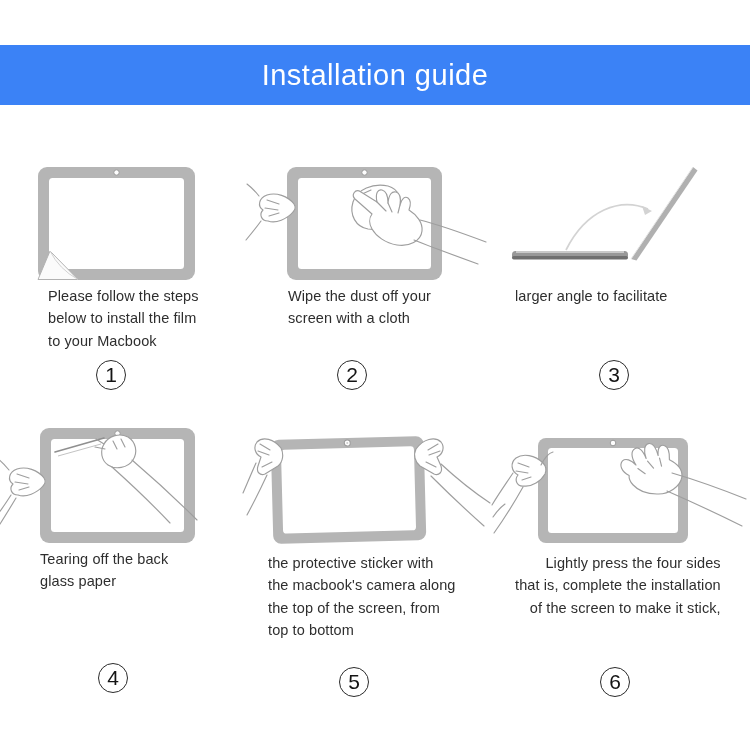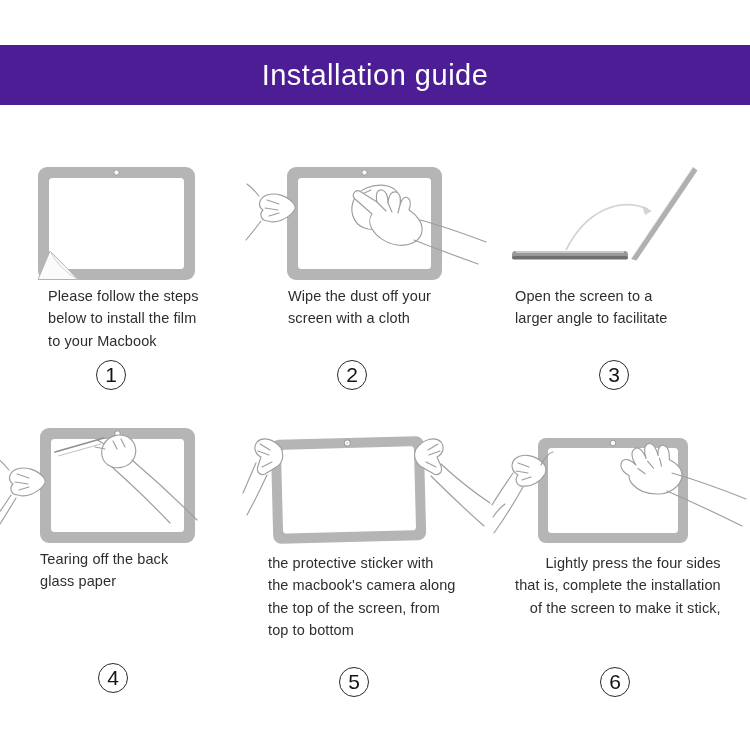--- a/index.html
+++ b/index.html
@@ -2,21 +2,21 @@
 <html><head>
 <meta charset="utf-8">
 <style>
   html,body{margin:0;padding:0;background:#ffffff;}
   .page{
     position:relative;width:750px;height:750px;background:#ffffff;
     font-family:"Liberation Sans","DejaVu Sans",sans-serif;overflow:hidden;
   }
   .banner{
     position:absolute;left:0;top:45px;width:750px;height:60px;
-    background:#4c1d95;display:flex;align-items:center;justify-content:center;
+    background:#3b82f6;display:flex;align-items:center;justify-content:center;
   }
   .banner h1{
     margin:0;font-size:29px;font-weight:400;color:#ffffff;letter-spacing:0.5px;
   }
   .step{position:absolute;width:250px;}
   .step .illus{position:absolute;left:0;top:0;overflow:visible;}
   .step svg{overflow:visible;display:block;}
   .caption{
     position:absolute;font-size:14.5px;line-height:22.4px;color:#2e2e2e;
     letter-spacing:0.1px;white-space:nowrap;
@@ -120,21 +120,20 @@
       <g>
         <path d="M131,119 L193,27 L197.5,30.5 L136.5,120.5 Z" fill="#b0b0b0"></path>
         <path d="M131,119 L193,27" stroke="#e6e6e6" stroke-width="1" fill="none"></path>
       </g>
       <g>
         <path d="M66,110 C86,70 120,57 148,69" fill="none" stroke="#d3d3d3" stroke-width="1.7"></path>
         <path d="M152,71 l-10,-5 l3,9 Z" fill="#d3d3d3"></path>
       </g>
     </svg>
     <div class="caption">
-      <div>Open the screen to a</div>
       <div>larger angle to facilitate</div>
     </div>
     <div class="num">3</div>
   </div>
 
   <div class="step" id="s4">
     <svg class="illus" width="250" height="135" viewBox="0 0 250 135">
       <g>
         <rect x="40" y="7" width="155" height="115" rx="9" fill="#b5b5b5"></rect>
         <rect x="51" y="18" width="133" height="93" rx="3.5" fill="#ffffff"></rect>

